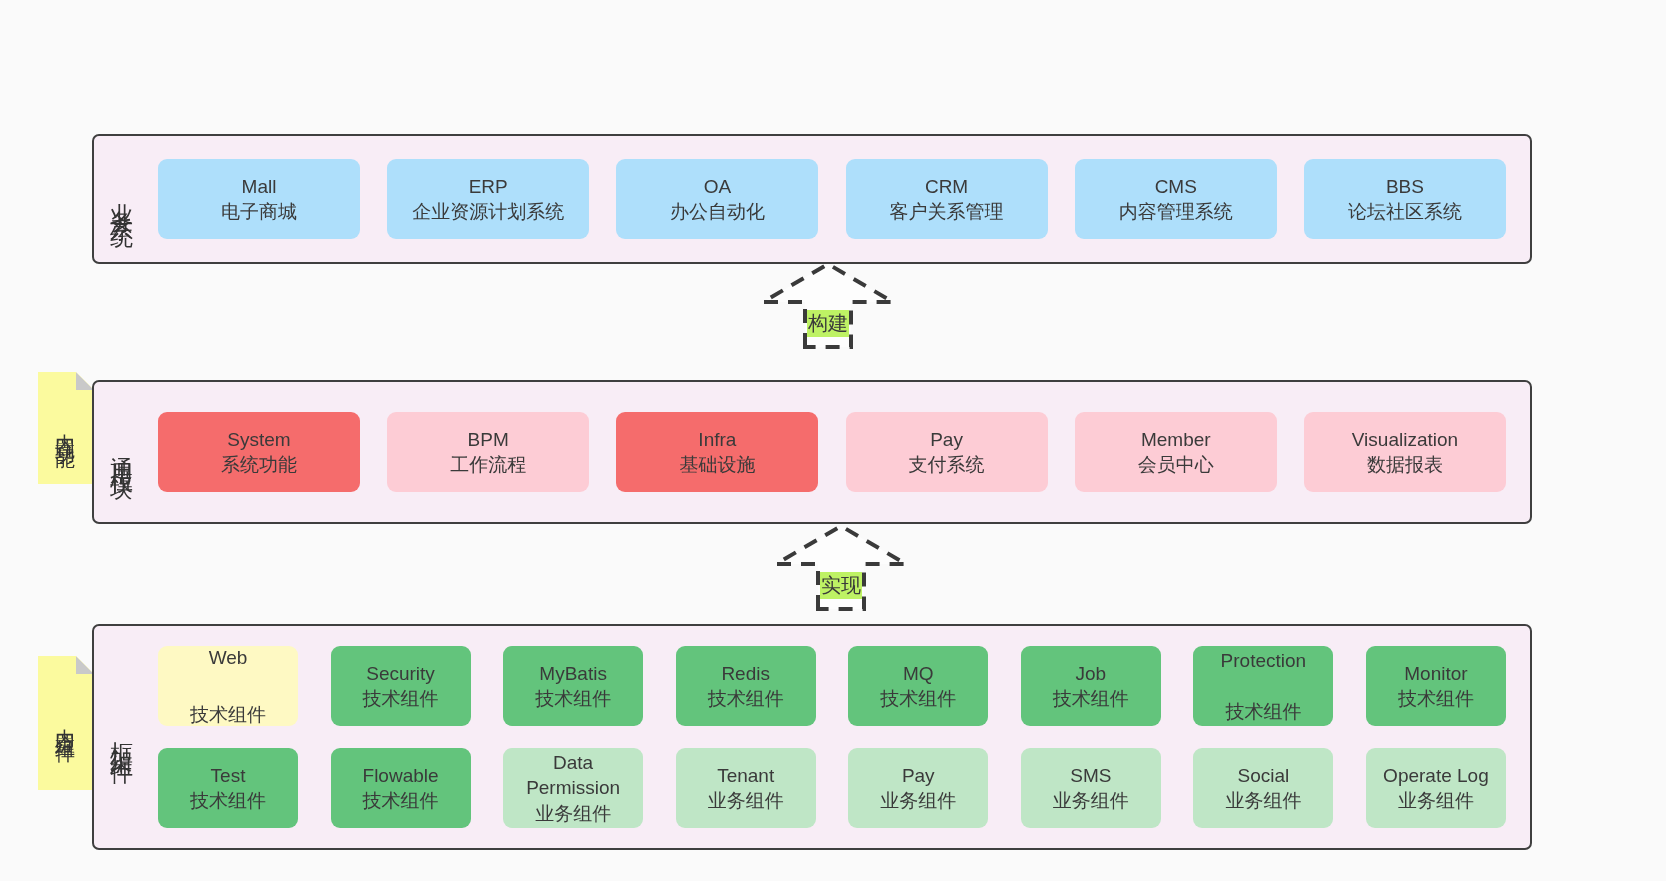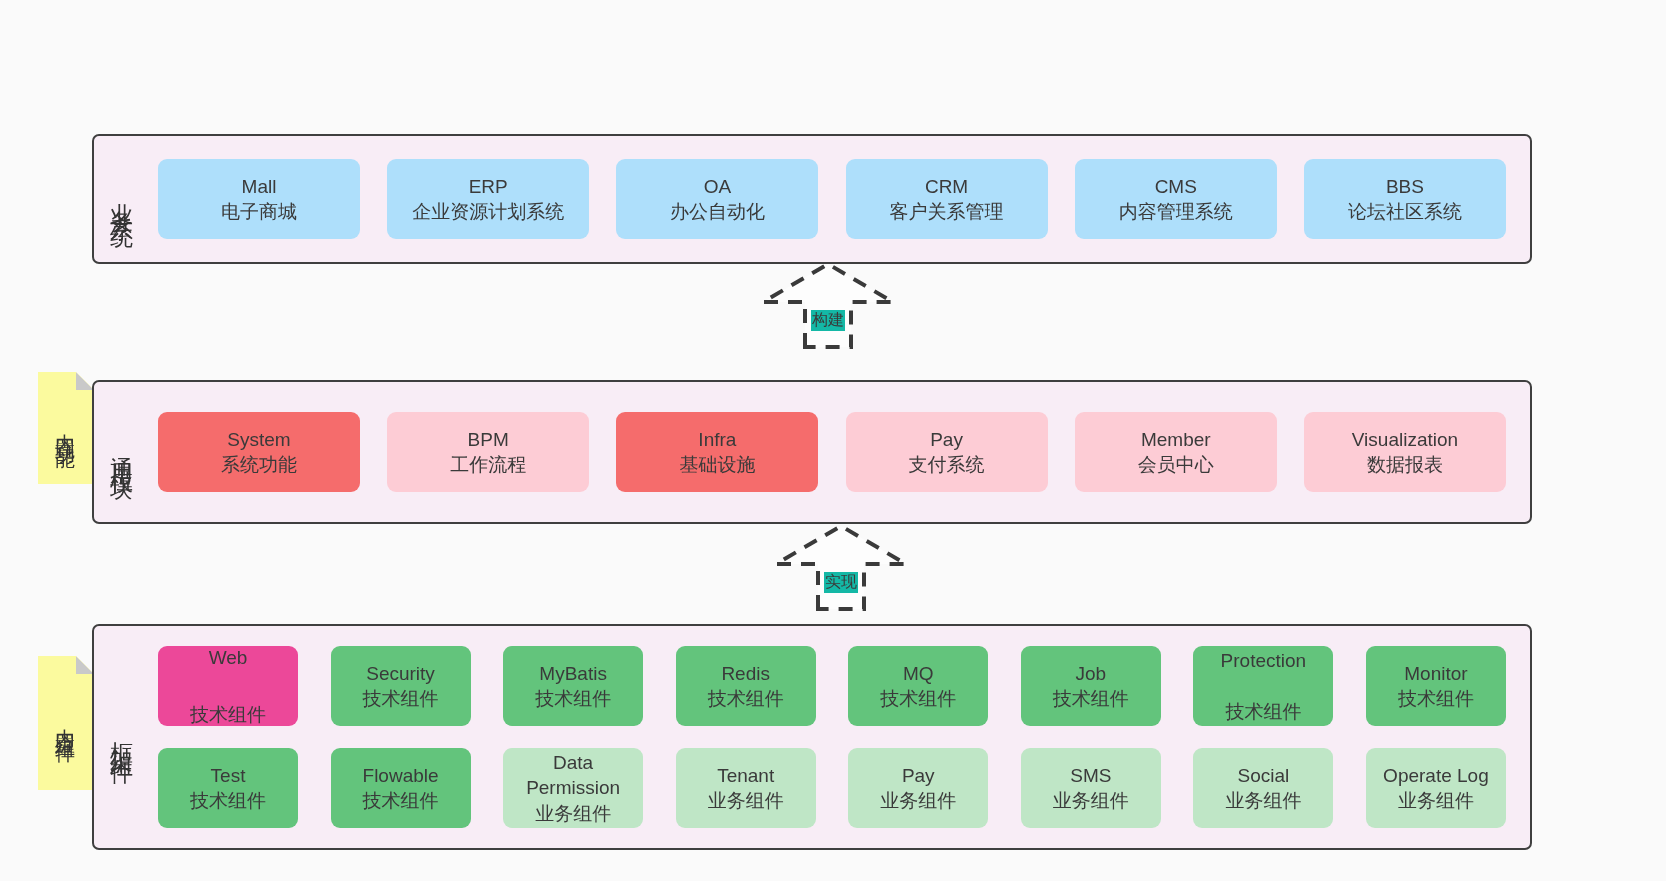--- a/index.html
+++ b/index.html
@@ -70,21 +70,21 @@
     font-size:20px;letter-spacing:5px;color:#333;white-space:nowrap;
   }
 
   
   .arrow{position:absolute;width:150px;height:92px;z-index:1;}
   #arrow-build{left:753px;top:258px;}
   #arrow-implement{left:766px;top:520px;}
   .arrow svg{position:absolute;inset:0;}
   .arrow-label{
     position:absolute;left:50%;top:52px;transform:translateX(-50%);
-    font-size:16px;color:#3a3a3a;background:#14b8a6;padding:0 1px;
+    font-size:20px;color:#3a3a3a;background:#bef264;padding:0 1px;
     white-space:nowrap;
   }
 </style>
 </head>
 <body>
 
 <div class="stage">
 
   <div class="sticky-tab" id="tab-features">
     <span class="tab-text">内置功能</span>
@@ -170,21 +170,21 @@
     <svg viewBox="0 0 150 92">
       <polygon points="52,89 52,44 10,44 75,6 140,44 98,44 98,89" fill="#fdfdfd" stroke="#3a3a3a" stroke-width="4" stroke-dasharray="14 10" stroke-linejoin="miter"></polygon>
     </svg>
     <span class="arrow-label">实现</span>
   </div>
 
   <section class="panel cols-8" id="panel-components">
     <div class="vlabel">框架组件</div>
     <div class="rows">
         <div class="row">
-          <div class="box" style="background: #ec4899; gap: 31px;">
+          <div class="box" style="background: #fef9c3; gap: 31px;">
             <div>Web</div>
             <div>技术组件</div>
           </div>
           <div class="box" style="background: rgb(99, 196, 124);">
             <div>Security</div>
             <div>技术组件</div>
           </div>
           <div class="box" style="background: rgb(99, 196, 124);">
             <div>MyBatis</div>
             <div>技术组件</div>

